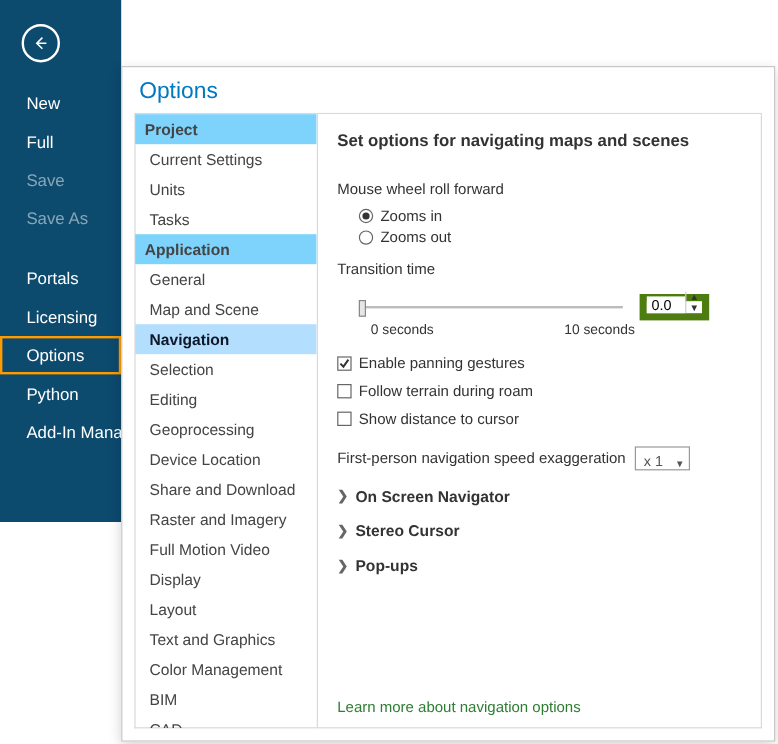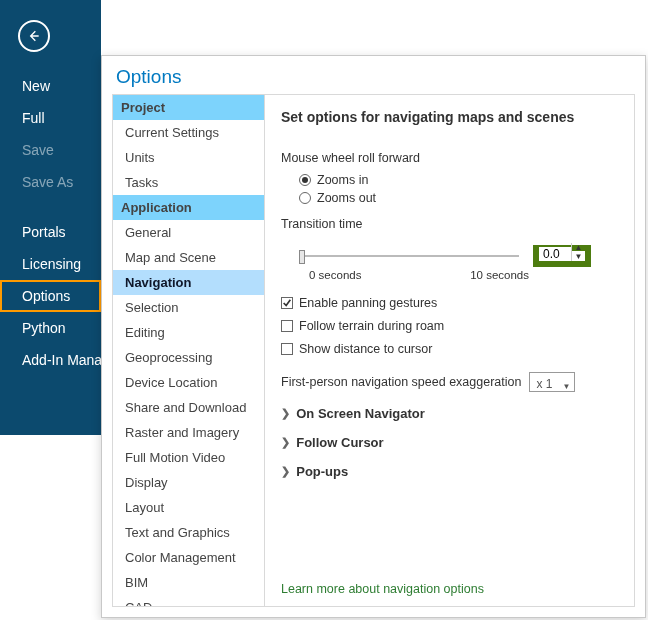--- a/index.html
+++ b/index.html
@@ -155,21 +155,21 @@
             <span style="font-size:8px">▼</span>
           </div>
         </div>
 
         <div class="expander">
           <span class="chev">❯</span>
           <span>On Screen Navigator</span>
         </div>
         <div class="expander">
           <span class="chev">❯</span>
-          <span>Follow Cursor</span>
+          <span>Stereo Cursor</span>
         </div>
         <div class="expander">
           <span class="chev">❯</span>
           <span>Pop-ups</span>
         </div>
 
         <div class="learn-link">Learn more about navigation options</div>
       </div>
     </div>
   </div>

